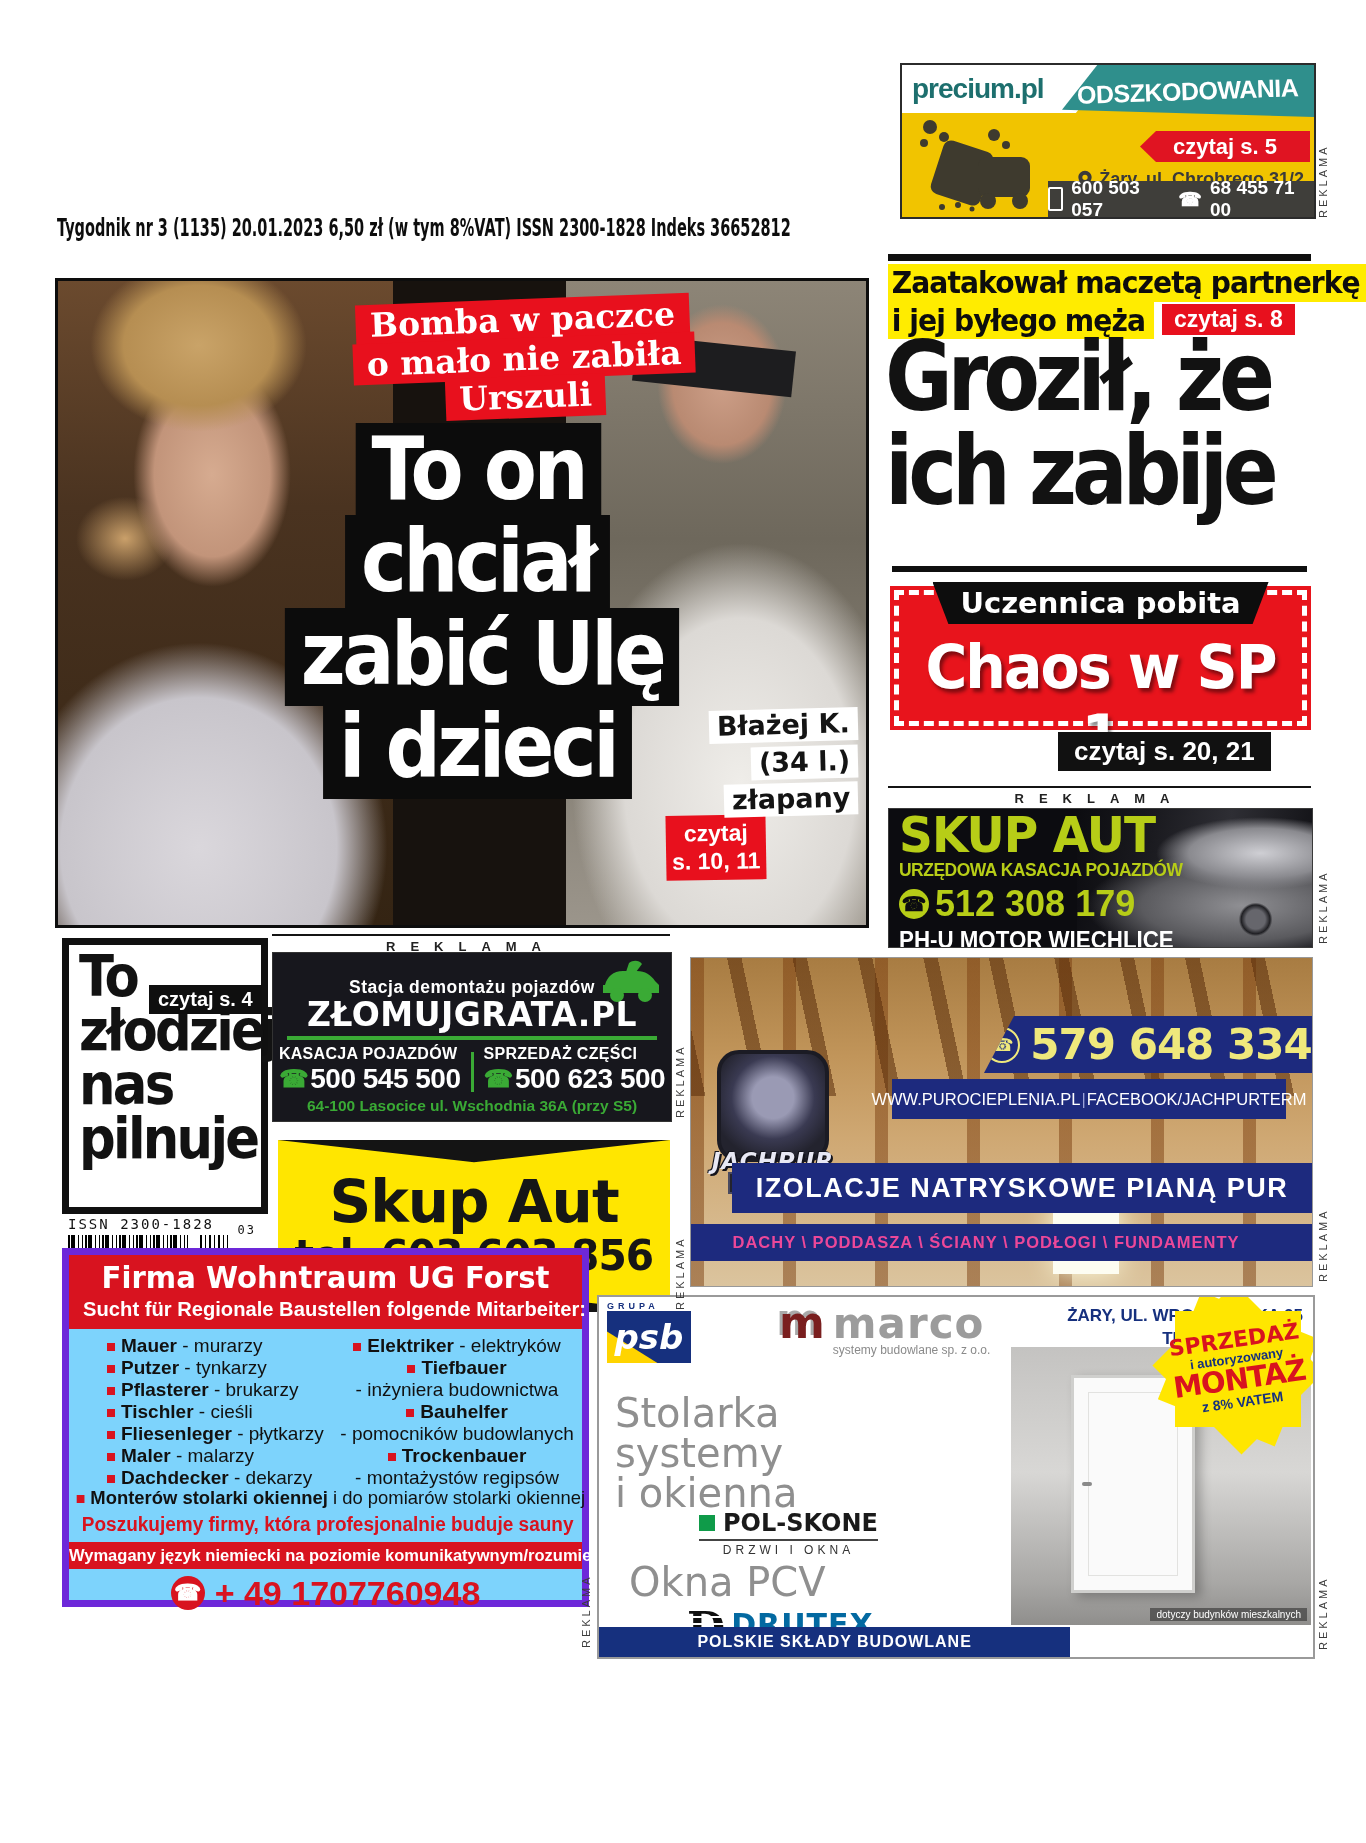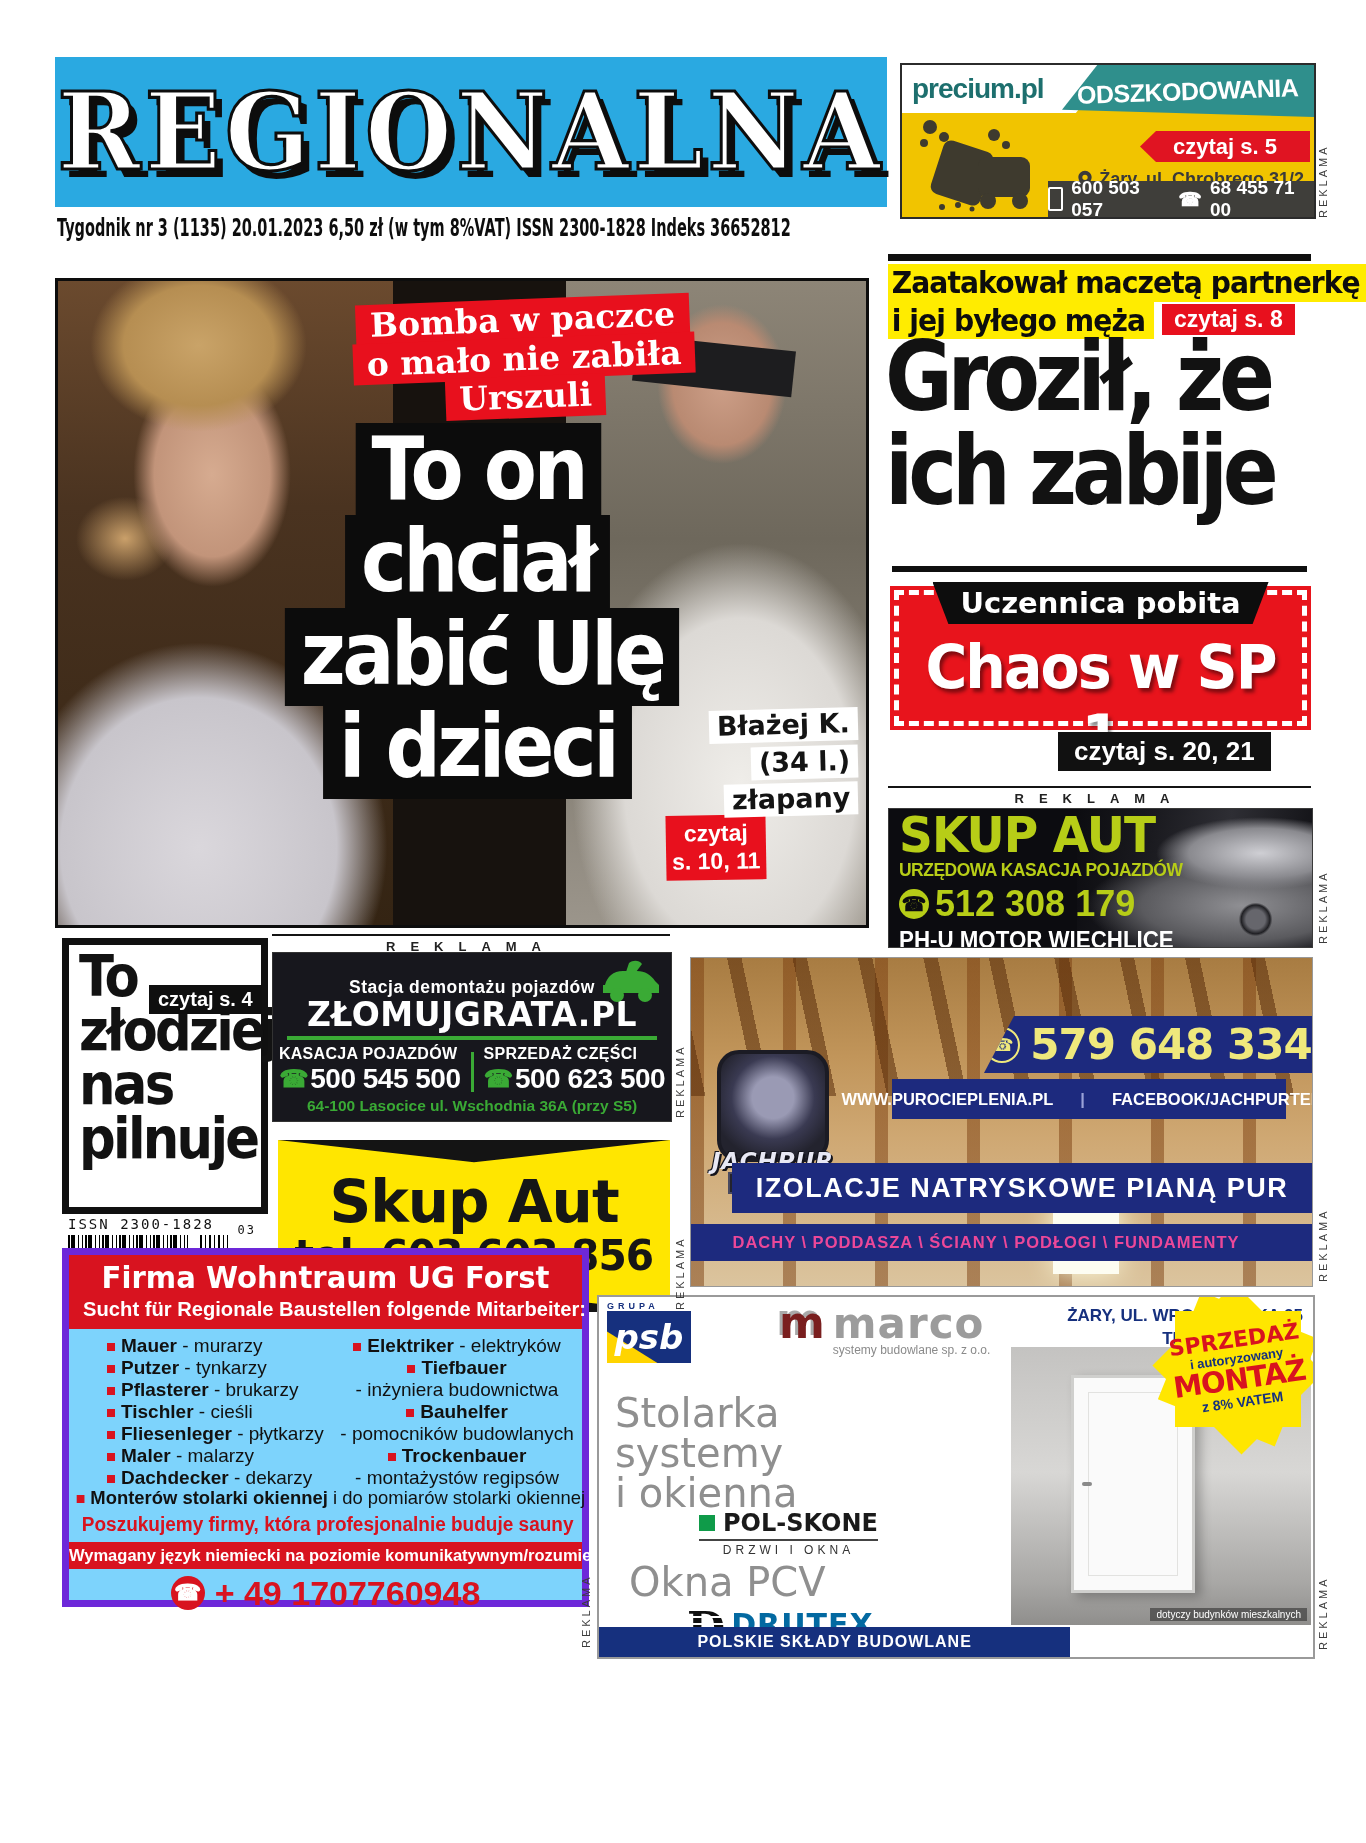--- a/index.html
+++ b/index.html
@@ -143,22 +143,22 @@
       background:radial-gradient(circle at 50% 42%, #9a9ab4 0 26%, #3a3a52 52%, #23232e 78%);
       border:4px solid #1b1b24;}
   .pur-logo-t1{font-family:"DejaVu Sans",sans-serif;font-weight:bold;font-style:italic;font-size:23px;color:#e8e8f4;
       letter-spacing:1px;text-shadow:2px 2px 0 #14141c,-1px -1px 0 #14141c;margin-top:-14px;}
   .pur-logo-t2{display:inline-block;font-weight:bold;font-style:italic;font-size:16px;color:#e8e8f4;background:#23232e;
       padding:0 14px;letter-spacing:3px;border:2px solid #4a4a60;margin-top:-2px;}
   .pur-phone{position:absolute;right:0;top:58px;width:328px;height:57px;background:#1d2a7e;
       clip-path:polygon(30px 0,100% 0,100% 100%,0 100%);display:flex;align-items:center;justify-content:center;gap:10px;
       color:#efe87c;font-weight:bold;font-size:42px;font-family:"DejaVu Sans",sans-serif;letter-spacing:-1px;}
   .pur-phone .ring{width:32px;height:32px;border:2.5px solid #efe87c;border-radius:50%;display:inline-flex;align-items:center;justify-content:center;font-size:18px;letter-spacing:0;}
-  .pur-web{position:absolute;right:26px;top:121px;width:394px;height:40px;background:#1d2a7e;display:flex;align-items:center;justify-content:center;gap:27px;
-      color:#fff;font-weight:bold;font-size:16.5px;}
+  .pur-web{position:absolute;right:26px;top:121px;width:394px;height:40px;background:#1d2a7e;display:flex;align-items:center;justify-content:center;gap:1px;
+      color:#fff;font-weight:normal;font-size:16.5px;}
   .pur-web .sep{color:#9aa2d8;}
   .pur-bar1{position:absolute;right:0;top:205px;width:580px;height:50px;background:#1d2a7e;display:flex;align-items:center;justify-content:center;
       color:#fff;font-weight:bold;font-size:27px;letter-spacing:1.5px;white-space:nowrap;}
   .pur-bar2{position:absolute;right:0;top:266px;width:652px;height:37px;background:#1d2a7e;display:flex;align-items:center;justify-content:center;
       color:#ec4899;font-weight:bold;font-size:16.5px;letter-spacing:1px;white-space:nowrap;}
 
   
   .german{left:62px;top:1248px;width:513px;height:345px;background:#7dd3fc;border:7px solid #6d28d9;}
   .g-header{background:#d8131f;color:#fff;text-align:center;padding:6px 4px 8px;}
   .g-h1{font-weight:bold;font-size:30px;line-height:1.15;font-family:"DejaVu Sans",sans-serif;transform:scaleX(.97);}
@@ -214,23 +214,20 @@
   .bu3{color:#d8131f;font-weight:bold;font-size:29px;letter-spacing:-1px;font-family:"DejaVu Sans",sans-serif;}
   .bu4{color:#16307e;font-weight:bold;font-size:14px;}
   .psb-bottom{position:absolute;left:0;bottom:0;width:66%;height:30px;background:#16307e;color:#fff;font-weight:bold;font-size:16px;
               letter-spacing:1px;display:flex;align-items:center;justify-content:center;}
 </style>
 </head>
 <body>
 
 <div id="page">
 
-  <div class="abs masthead">
-    <div class="masthead-title">REGIONALNA</div>
-  </div>
   <div class="abs tagline">Tygodnik nr 3 (1135) 20.01.2023 6,50 zł (w tym 8%VAT) ISSN 2300-1828 Indeks 36652812</div>
 
   <div class="abs precium">
     <svg class="precium-car" style="left:14px;top:52px;" width="120" height="96" viewBox="0 0 120 96">
       <g fill="#3e3a2e">
         <circle cx="14" cy="10" r="7"></circle>
           <circle cx="28" cy="20" r="5"></circle>
           <circle cx="8" cy="26" r="4"></circle>
         <rect x="20" y="28" width="52" height="56" rx="8" transform="rotate(18 46 56)"></rect>
         <circle cx="78" cy="18" r="6"></circle>

